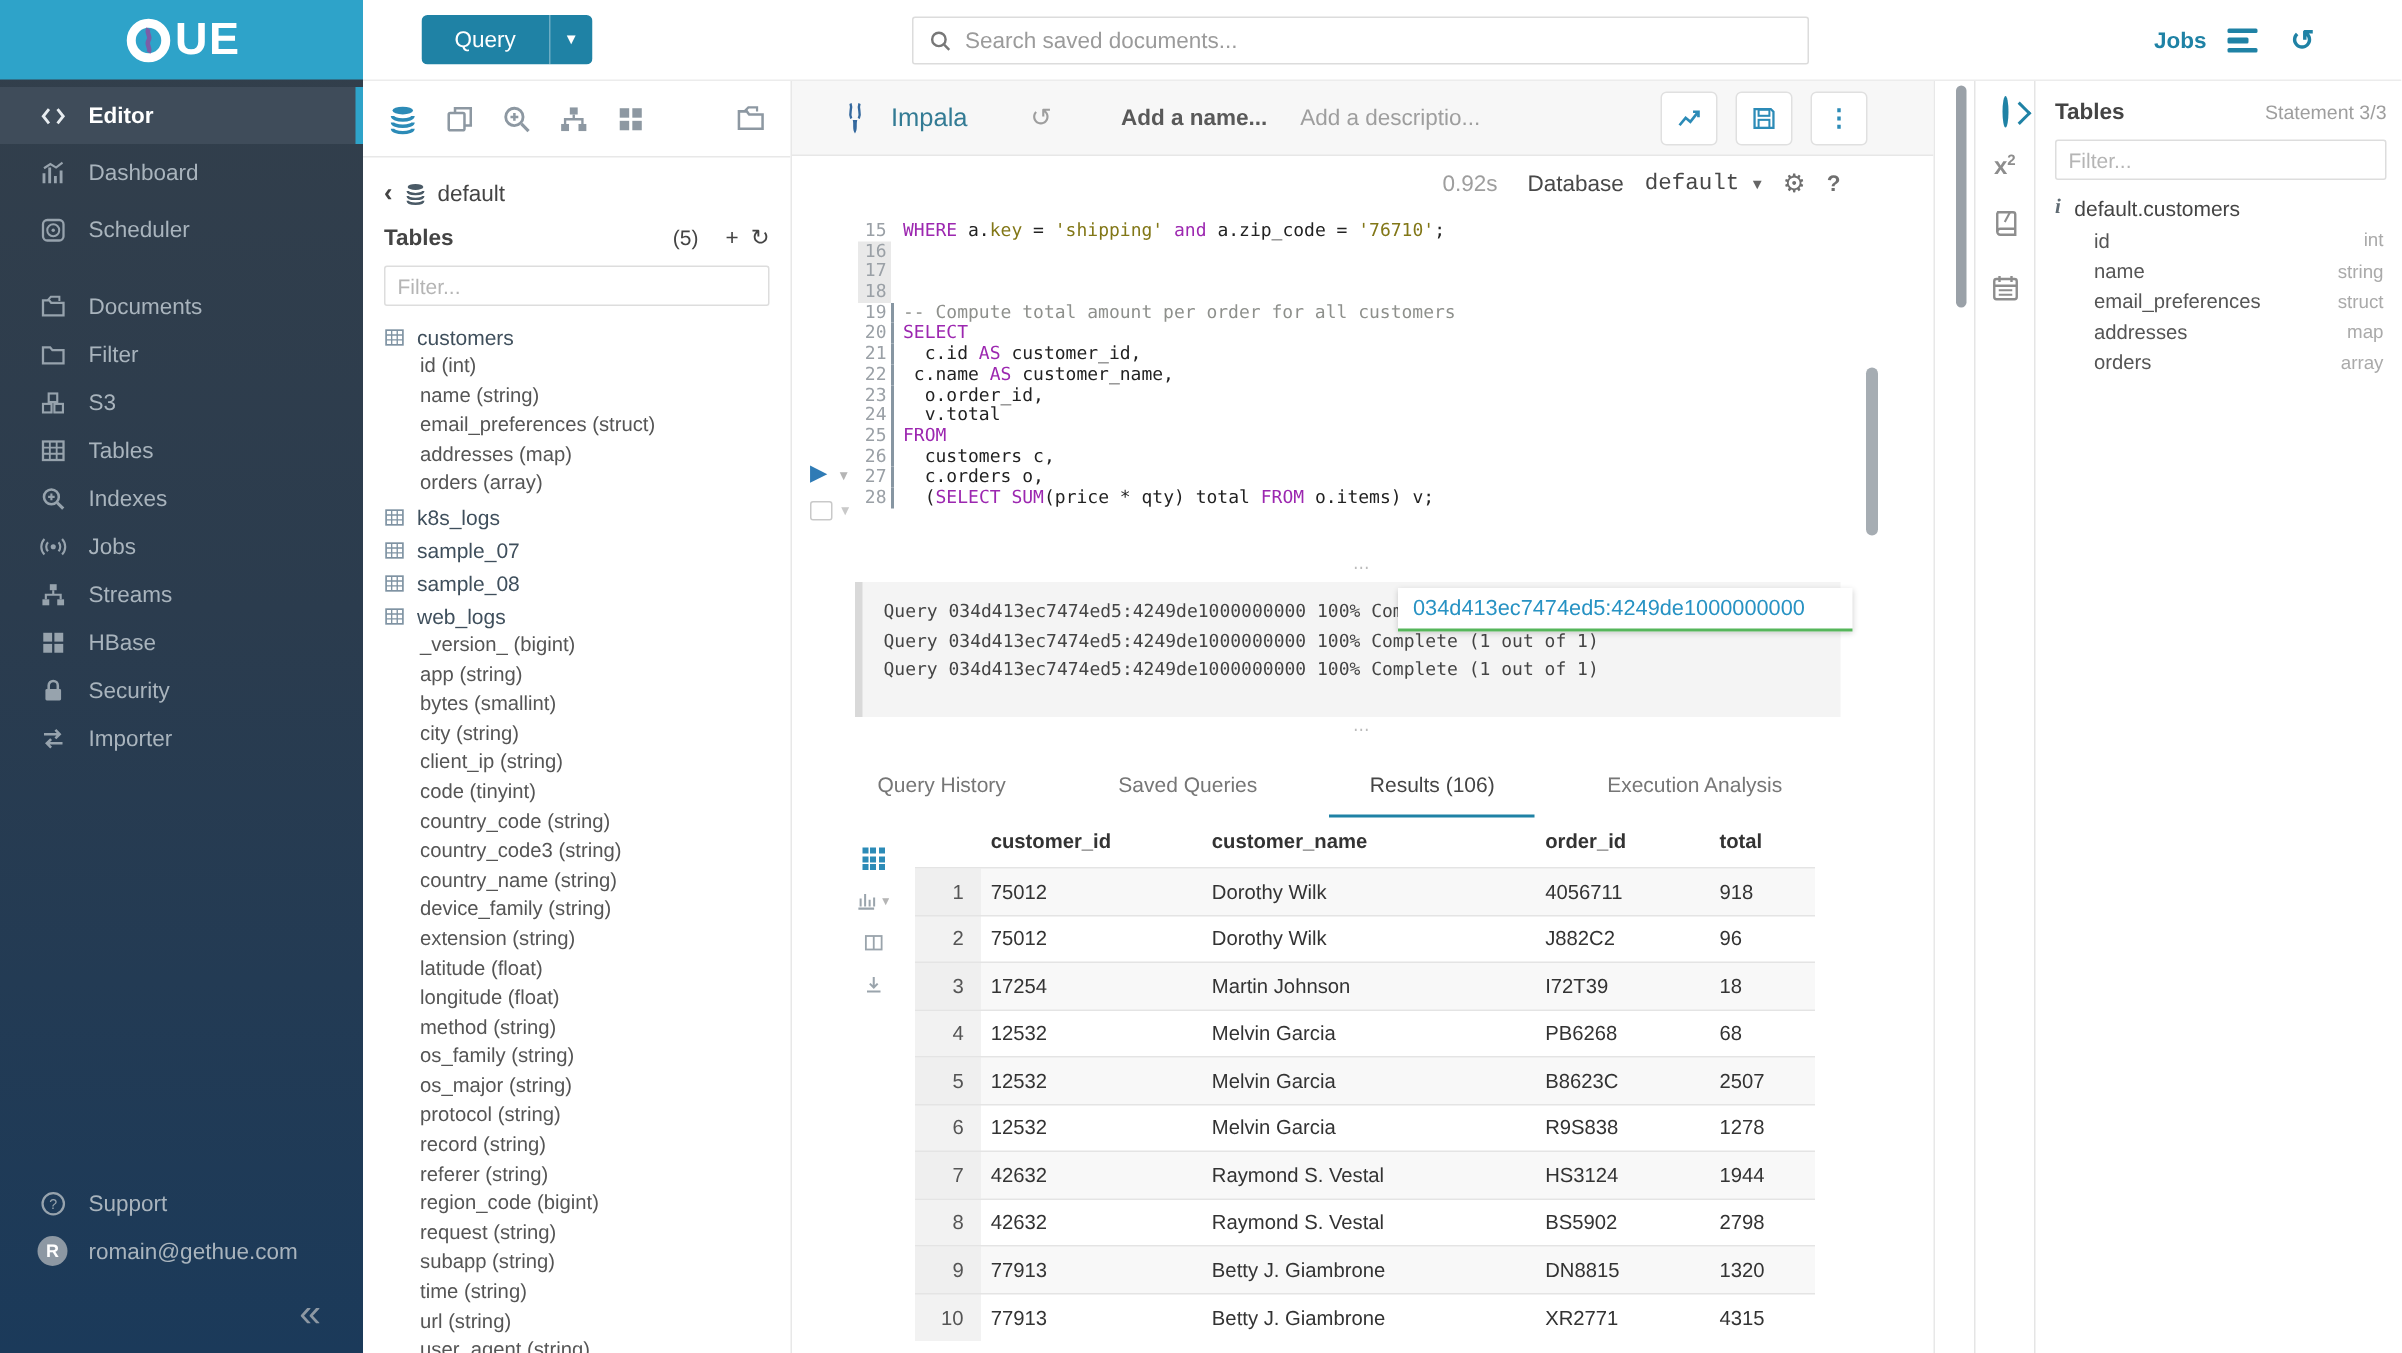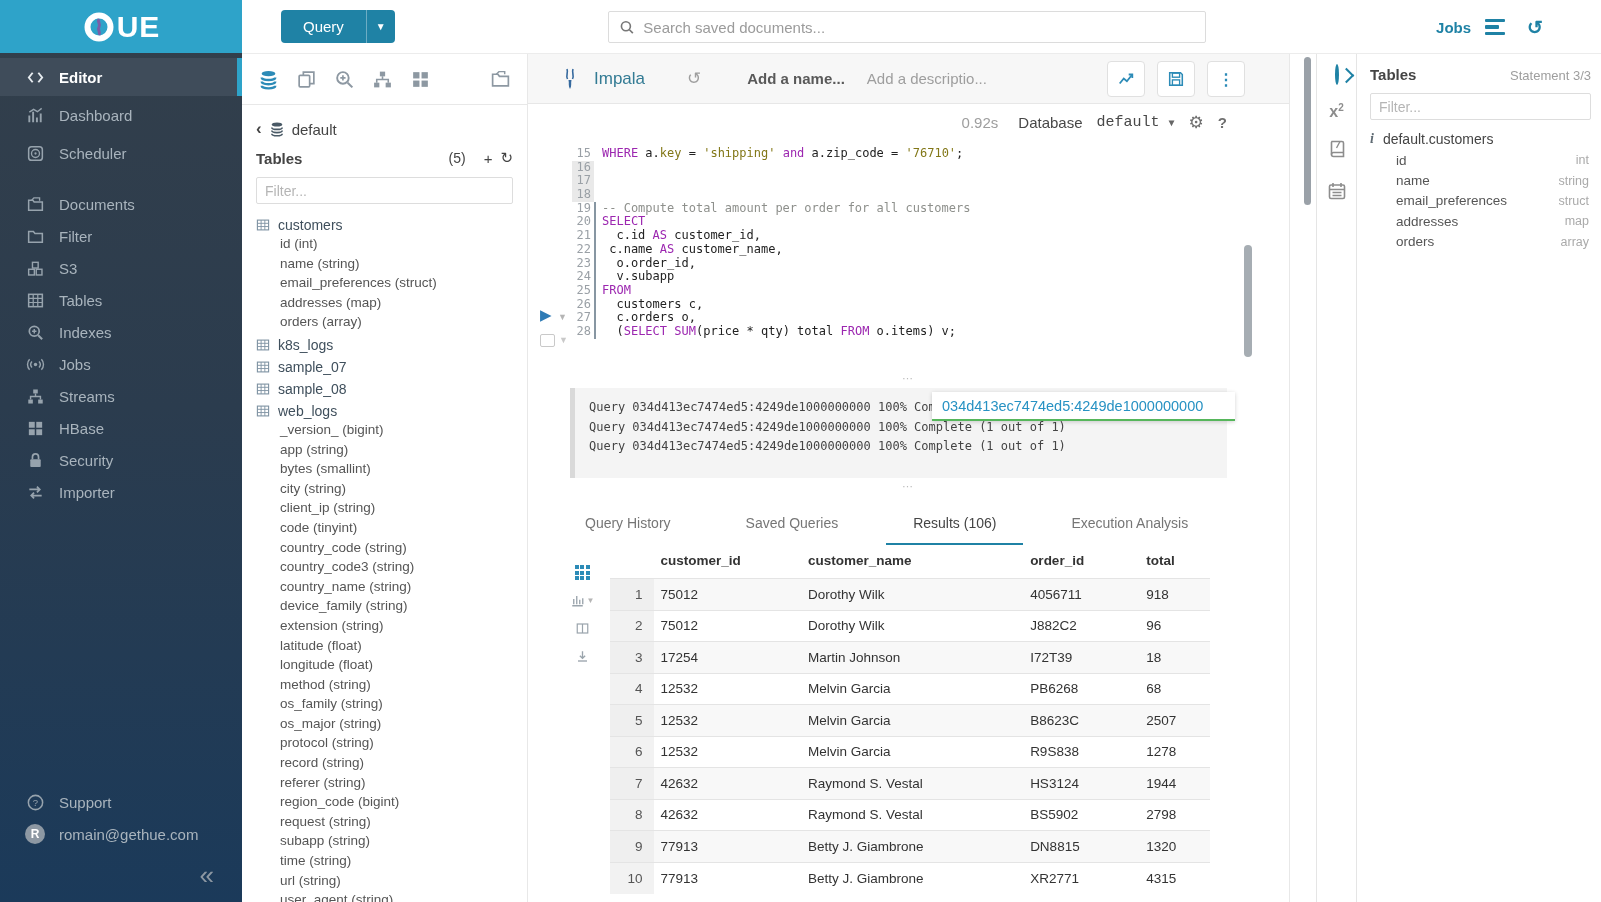--- a/index.html
+++ b/index.html
@@ -471,21 +471,21 @@
     <div class="editor" id="code-editor">
         <div class="cline"><div class="gut">15</div><div class="gmark"></div><div class="code-text"><span class="tk-k">WHERE</span><span> a.</span><span class="tk-s">key</span><span> = </span><span class="tk-s">'shipping'</span><span> </span><span class="tk-k">and</span><span> a.zip_code = </span><span class="tk-s">'76710'</span><span>;</span></div></div>
         <div class="cline"><div class="gut blank">16</div><div class="gmark"></div><div class="code-text"></div></div>
         <div class="cline"><div class="gut blank">17</div><div class="gmark"></div><div class="code-text"></div></div>
         <div class="cline"><div class="gut blank">18</div><div class="gmark"></div><div class="code-text"></div></div>
         <div class="cline"><div class="gut">19</div><div class="gmark on"></div><div class="code-text"><span class="tk-c">-- Compute total amount per order for all customers</span></div></div>
         <div class="cline"><div class="gut">20</div><div class="gmark on"></div><div class="code-text"><span class="tk-k">SELECT</span></div></div>
         <div class="cline"><div class="gut">21</div><div class="gmark on"></div><div class="code-text"><span>  c.id </span><span class="tk-k">AS</span><span> customer_id,</span></div></div>
         <div class="cline"><div class="gut">22</div><div class="gmark on"></div><div class="code-text"><span> c.name </span><span class="tk-k">AS</span><span> customer_name,</span></div></div>
         <div class="cline"><div class="gut">23</div><div class="gmark on"></div><div class="code-text"><span>  o.order_id,</span></div></div>
-        <div class="cline"><div class="gut">24</div><div class="gmark on"></div><div class="code-text"><span>  v.subapp</span></div></div>
+        <div class="cline"><div class="gut">24</div><div class="gmark on"></div><div class="code-text"><span>  v.total</span></div></div>
         <div class="cline"><div class="gut">25</div><div class="gmark on"></div><div class="code-text"><span class="tk-k">FROM</span></div></div>
         <div class="cline"><div class="gut">26</div><div class="gmark on"></div><div class="code-text"><span>  customers c,</span></div></div>
         <div class="cline"><div class="gut">27</div><div class="gmark on"></div><div class="code-text"><span>  c.orders o,</span></div></div>
         <div class="cline"><div class="gut">28</div><div class="gmark on"></div><div class="code-text"><span>  (</span><span class="tk-k">SELECT</span><span> </span><span class="tk-k">SUM</span><span>(price * qty) total </span><span class="tk-k">FROM</span><span> o.items) v;</span></div></div>
       </div>
     <span class="play-btn">▶</span>
     <span class="play-caret">▼</span>
     <div class="map-btn"></div>
     <span class="map-caret">▼</span>
     <div class="editor-scroll"></div>

